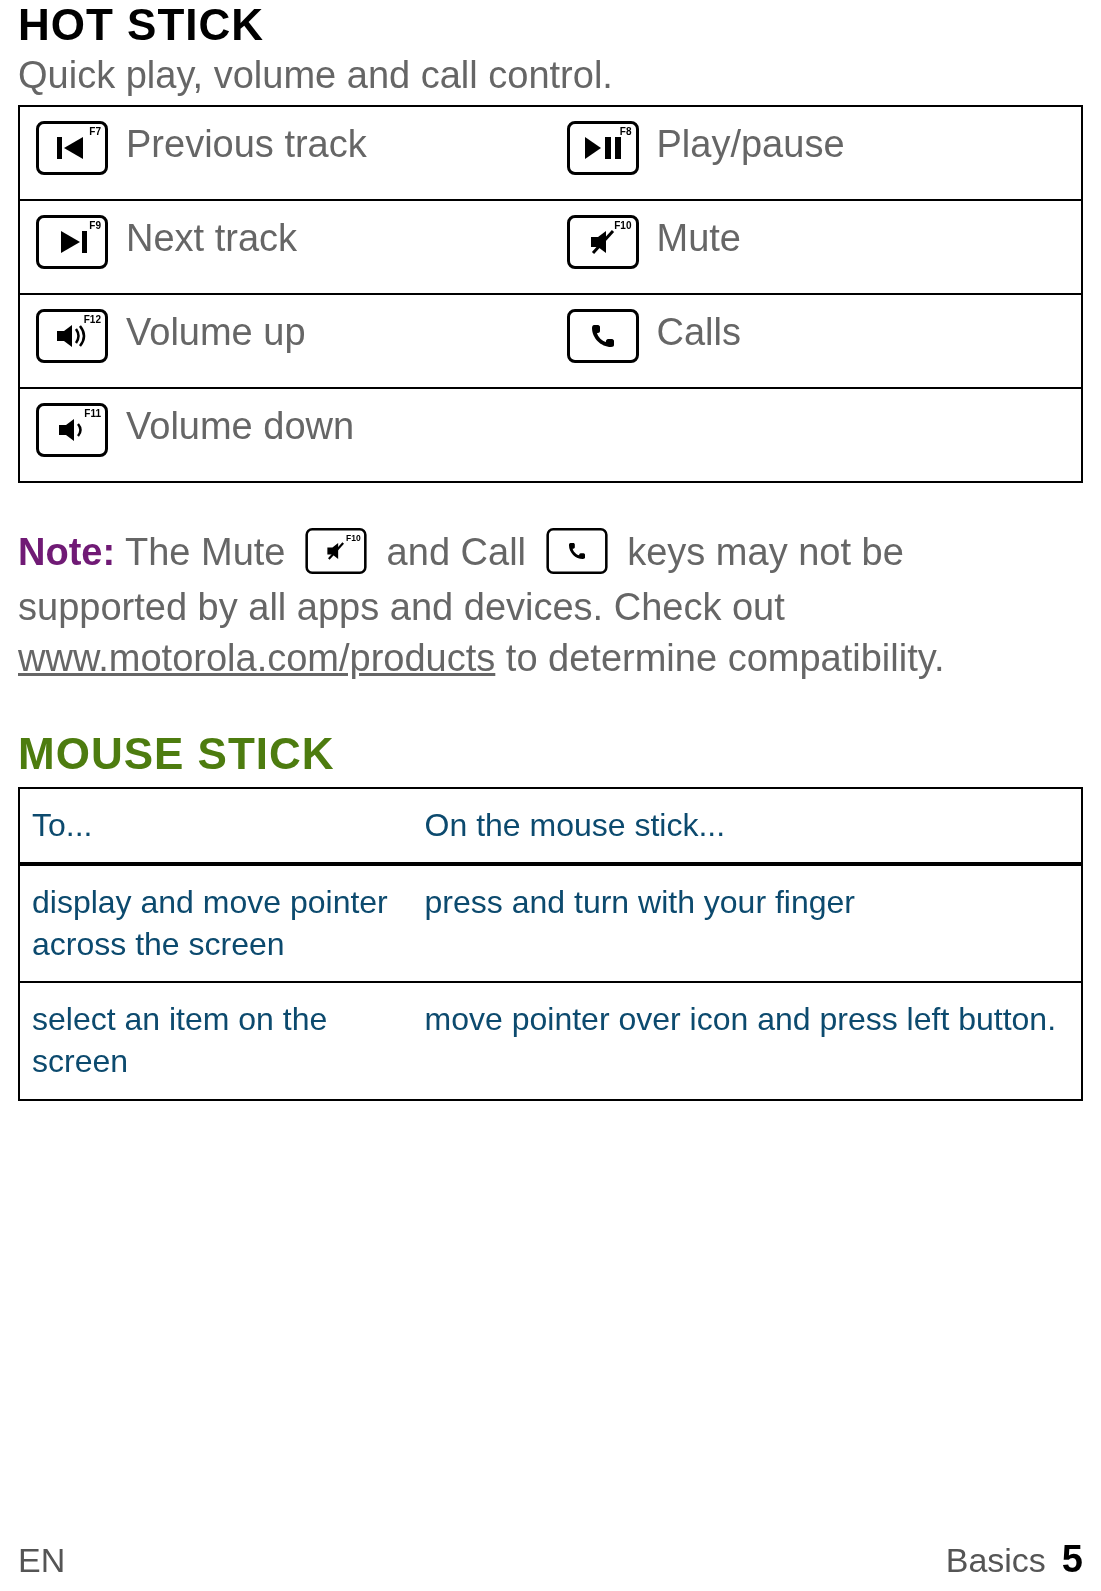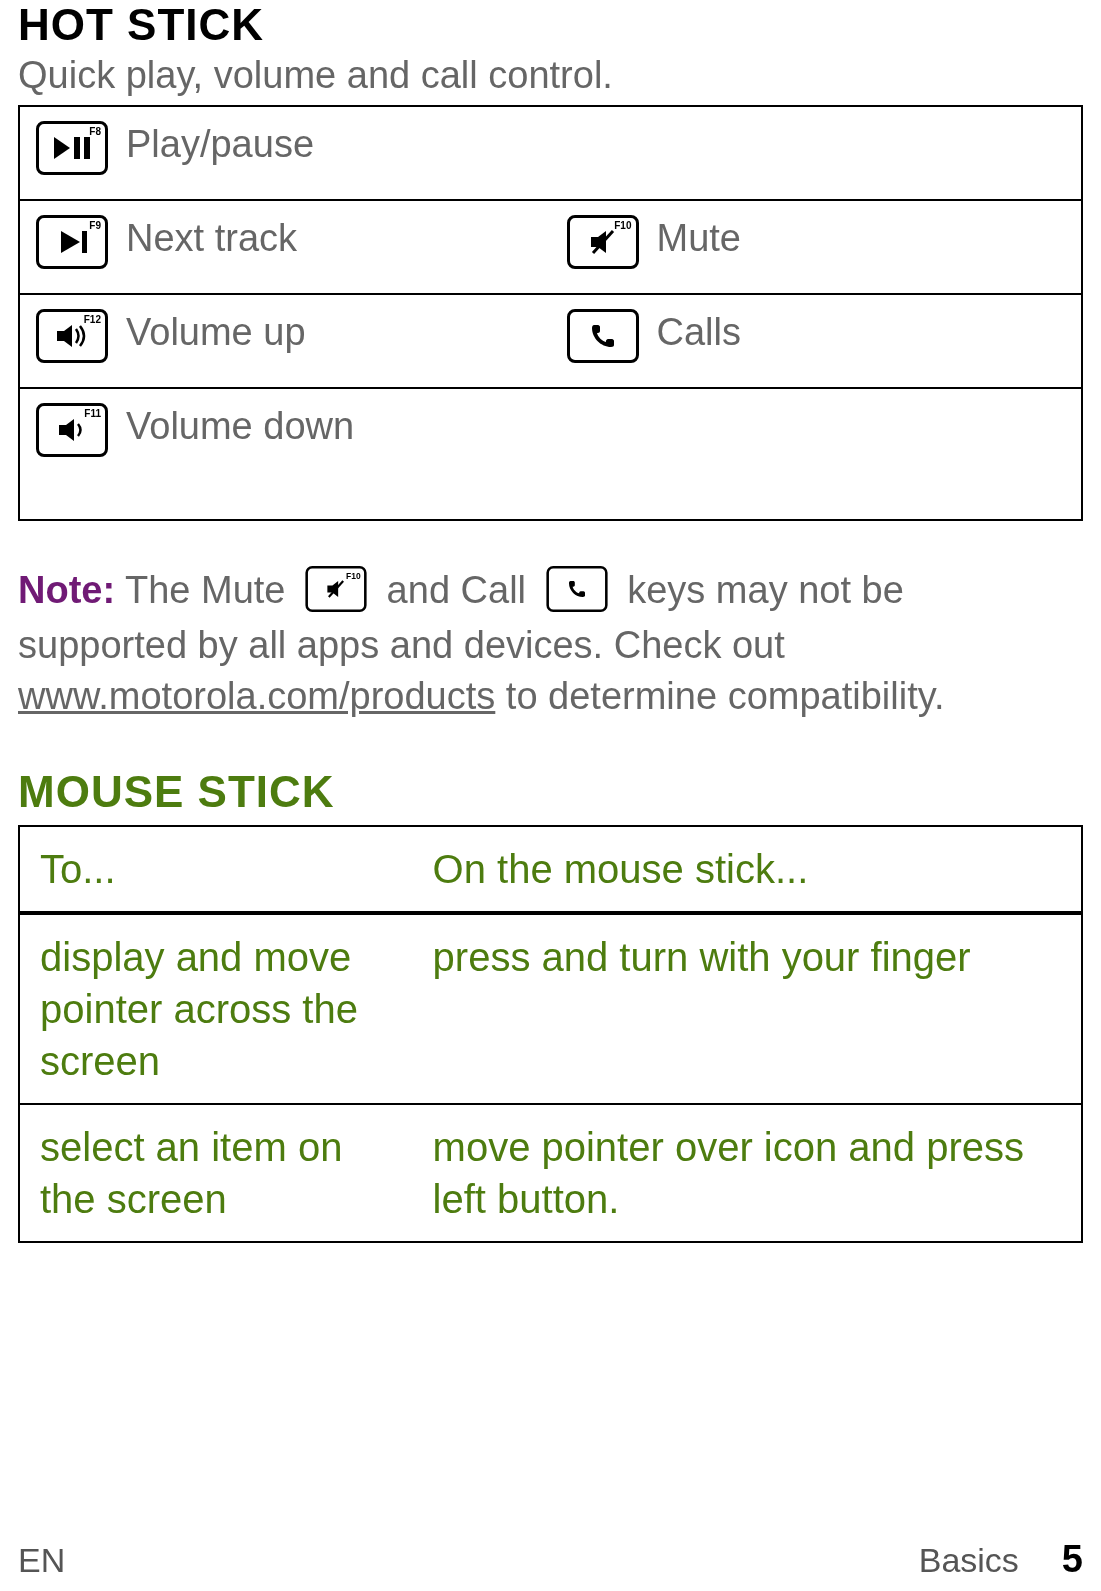--- a/index.html
+++ b/index.html
@@ -27,21 +27,21 @@
   }
   .hotkeys-table {
     width: 100%;
     border: 2px solid #000;
     border-collapse: collapse;
   }
   .hotkeys-row {
     display: flex;
     border-bottom: 2px solid #000;
   }
-  .hotkeys-row:last-child { border-bottom: none; flex-direction: column; }
+  .hotkeys-row:last-child { border-bottom: none; }
   .hotkeys-cell {
     display: flex;
     align-items: flex-start;
     padding: 14px 16px 24px 16px;
     flex: 1;
     gap: 18px;
   }
   .hotkeys-cell .label {
     font-size: 38px;
     color: #666;
@@ -106,58 +106,68 @@
     display: flex;
   }
   .mouse-header {
     border-bottom: 4px solid #000;
   }
   .mouse-row {
     border-bottom: 2px solid #000;
   }
   .mouse-row:last-child { border-bottom: none; }
   .mouse-cell {
-    padding: 16px 20px;
-    font-size: 40px;
-    color: #4d7c0f;
+    padding: 16px 12px;
+    font-size: 32px;
+    color: #0c4a6e;
     line-height: 1.3;
   }
   .mouse-col1 { flex: 0 0 37%; }
   .mouse-col2 { flex: 1; }
   .footer {
     position: absolute;
     left: 18px;
     right: 18px;
     bottom: 10px;
     display: flex;
     justify-content: space-between;
     align-items: baseline;
     font-size: 34px;
     color: #555;
   }
   .footer .right {
     display: flex;
     align-items: baseline;
-    gap: 43px;
+    gap: 16px;
   }
   .footer .pagenum {
     font-weight: 900;
     color: #000;
     font-size: 38px;
   }
 </style>
 </head>
 <body>
 
 <h2 class="section-title">HOT STICK</h2>
 <div class="subtitle">Quick play, volume and call control.</div>
 
 <div class="hotkeys-table">
 
   <div class="hotkeys-row">
+    <div class="hotkeys-cell">
+      <div class="key">
+        <span class="fn">F7</span>
+        <svg width="30" height="22" viewBox="0 0 30 22">
+          <rect x="0" y="0" width="5" height="22" fill="#000"></rect>
+          <polygon points="7,11 26,0 26,22" fill="#000"></polygon>
+        </svg>
+      </div>
+      <div class="label">Previous track</div>
+    </div>
     <div class="hotkeys-cell">
       <div class="key">
         <span class="fn">F8</span>
         <svg width="36" height="22" viewBox="0 0 36 22">
           <polygon points="0,0 16,11 0,22" fill="#000"></polygon>
           <rect x="20" y="0" width="6" height="22" fill="#000"></rect>
           <rect x="30" y="0" width="6" height="22" fill="#000"></rect>
         </svg>
       </div>
       <div class="label">Play/pause</div>

